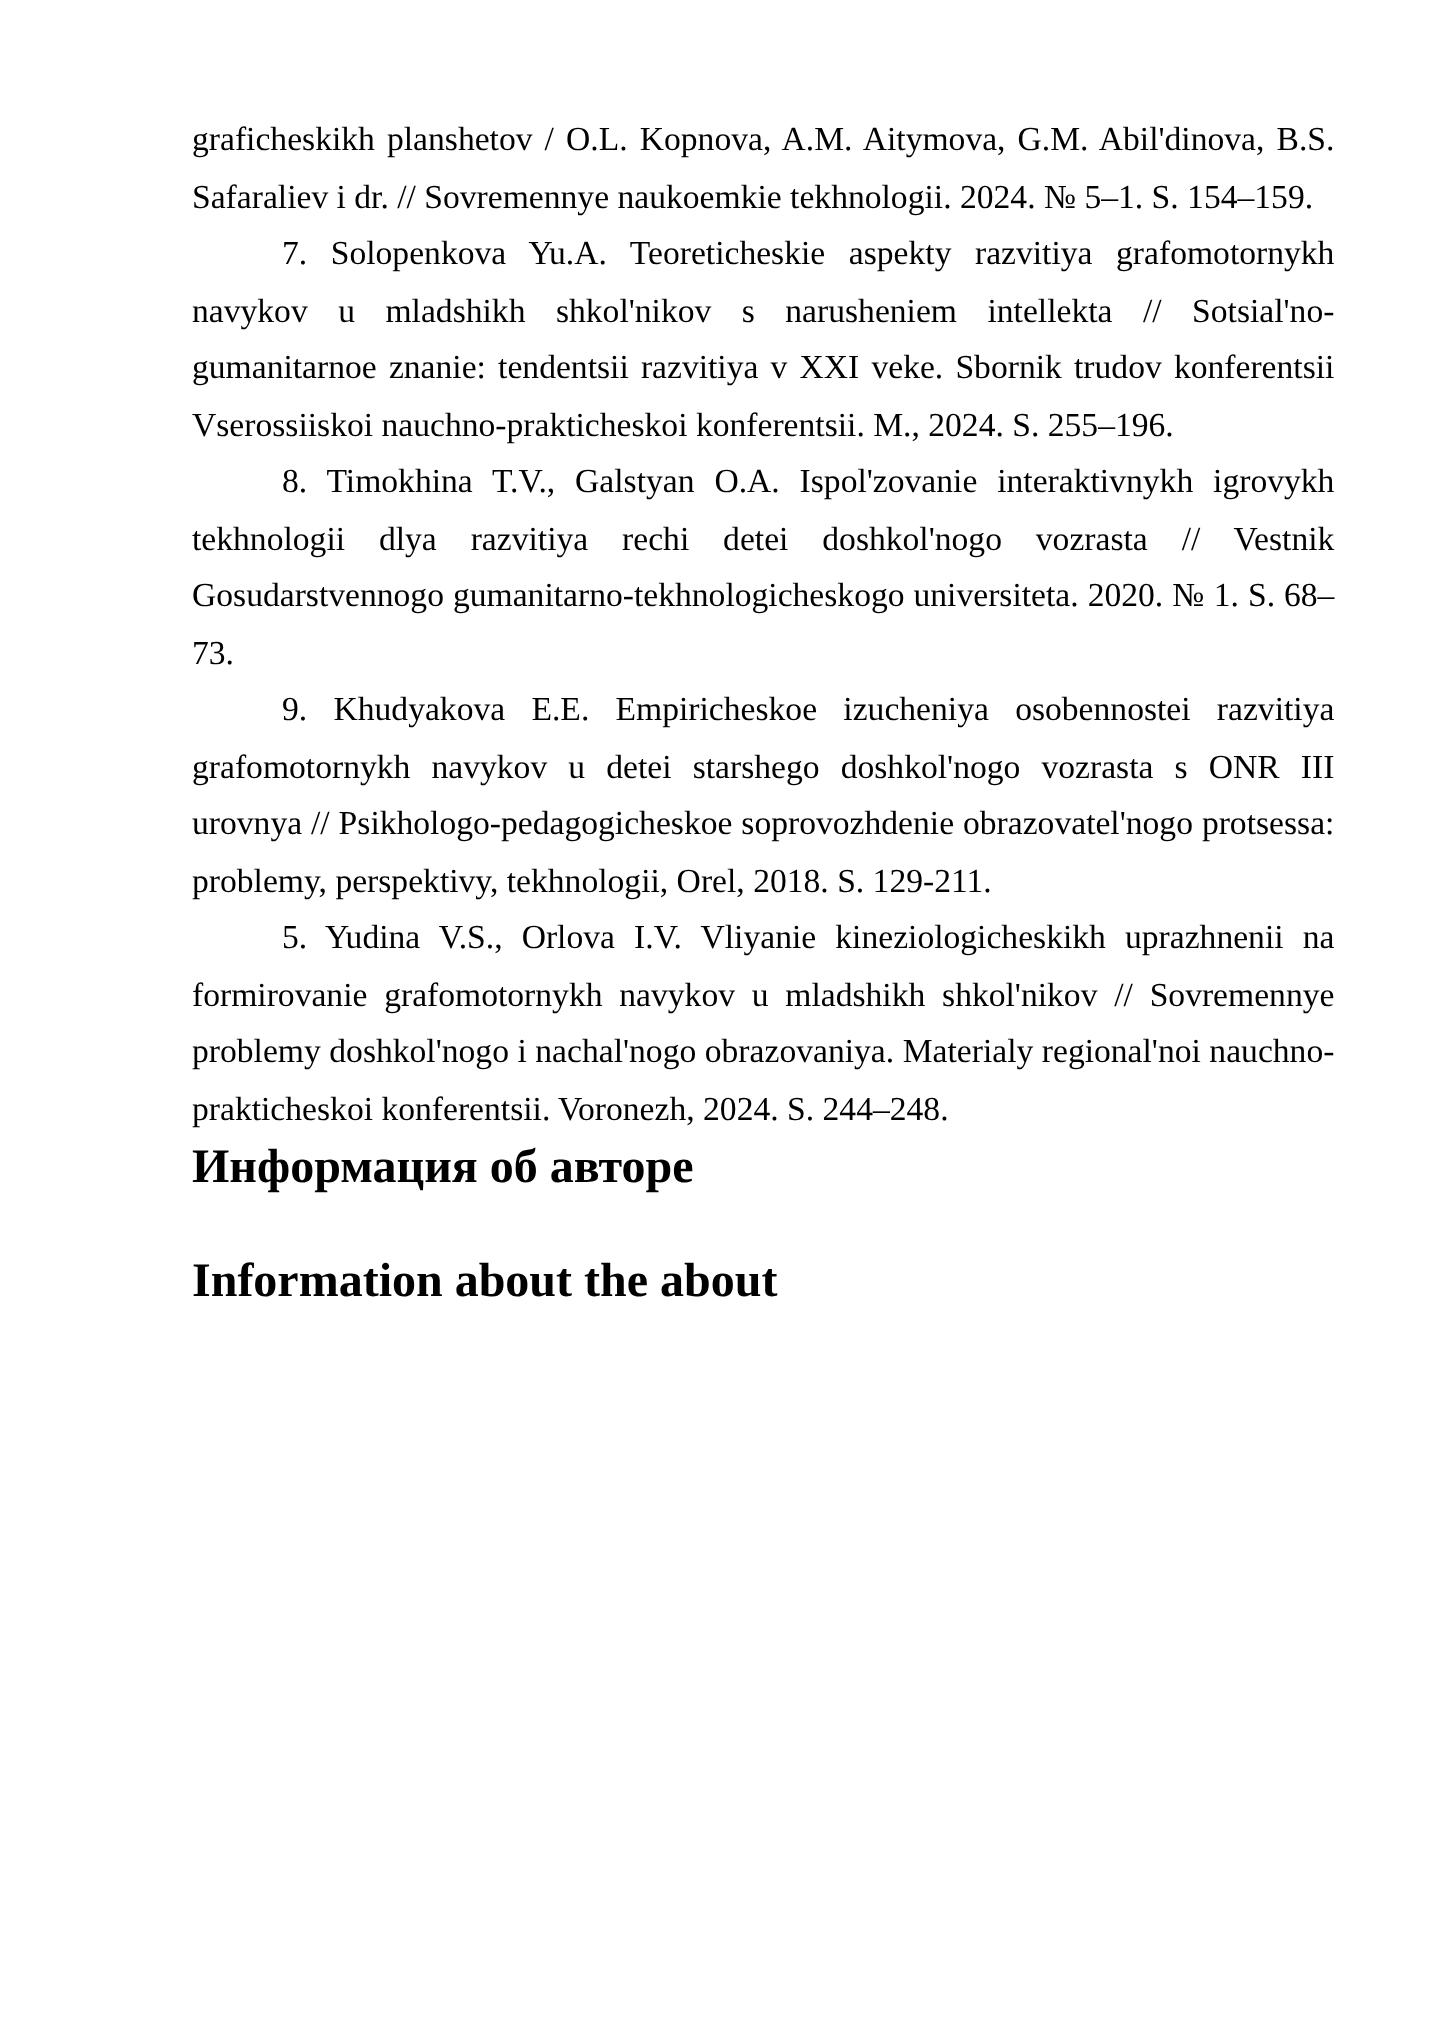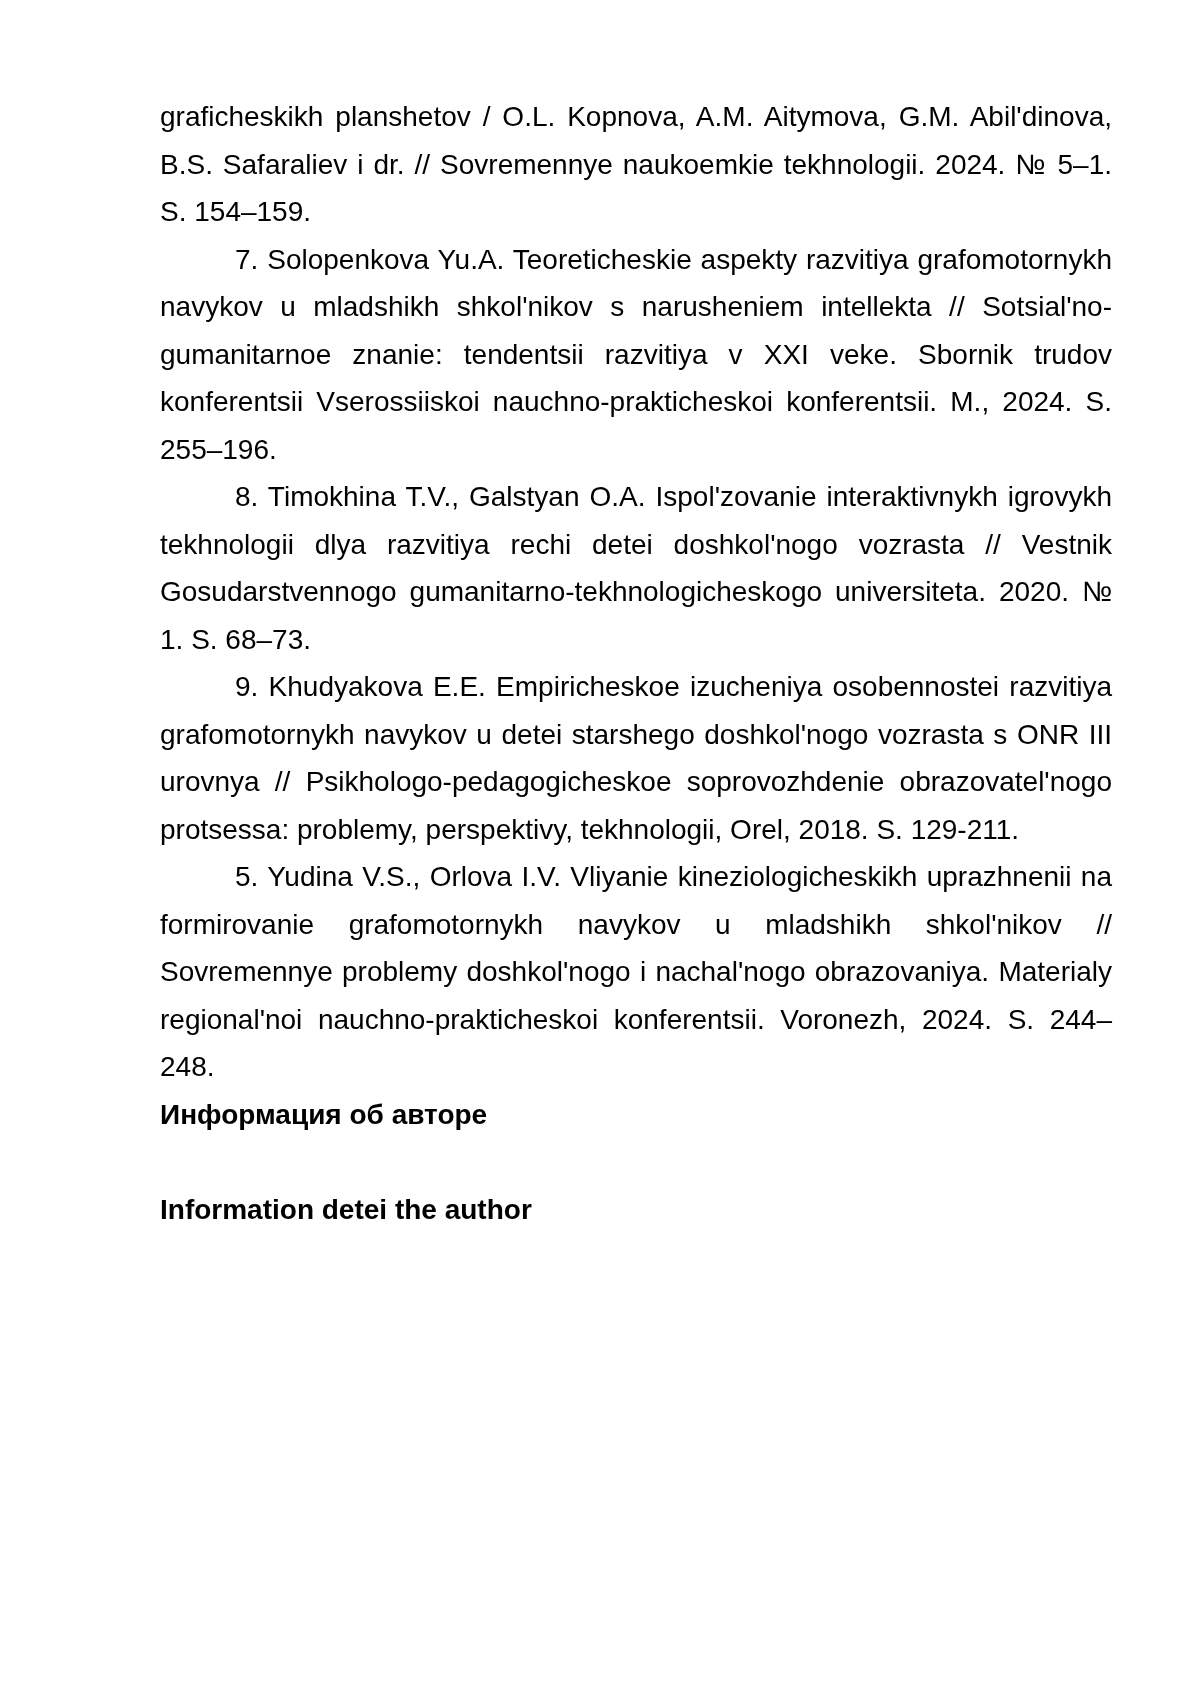--- a/index.html
+++ b/index.html
@@ -8,39 +8,39 @@
     background: #ffffff;
   }
   .page {
     position: relative;
     width: 1200px;
     height: 1697px;
     margin: 0 auto;
     background: #ffffff;
     box-sizing: border-box;
     padding: 93px 88px 0 160px;
-    font-family: Liberation Sans, sans-serif;
+    font-family: Liberation Serif, serif;
     font-size: 28px;
     line-height: 47.5px;
     color: #000000;
     overflow: hidden;
   }
   .page p {
     margin: 0;
     text-align: justify;
   }
   .ref {
     text-indent: 75px;
   }
   .ref-continuation {
     text-indent: 0;
   }
   .section-heading {
     margin: 95px 0 0 0;
-    font-size: 28px;
+    font-size: 40px;
     line-height: 47.5px;
     font-weight: bold;
     text-align: center;
   }
   .section-heading.en {
     margin-top: 47.5px;
   }
   .author-paragraph {
     text-indent: 0;
   }
@@ -57,15 +57,15 @@
   <p class="ref">8. Timokhina T.V., Galstyan O.A. Ispol'zovanie interaktivnykh igrovykh tekhnologii dlya razvitiya rechi detei doshkol'nogo vozrasta // Vestnik Gosudarstvennogo gumanitarno-tekhnologicheskogo universiteta. 2020. № 1. S. 68–73.</p>
 
   <p class="ref">9. Khudyakova E.E. Empiricheskoe izucheniya osobennostei razvitiya grafomotornykh navykov u detei starshego doshkol'nogo vozrasta s ONR III urovnya // Psikhologo-pedagogicheskoe soprovozhdenie obrazovatel'nogo protsessa: problemy, perspektivy, tekhnologii, Orel, 2018. S. 129-211.</p>
 
 
   <p class="ref">5. Yudina V.S., Orlova I.V. Vliyanie kineziologicheskikh uprazhnenii na formirovanie grafomotornykh navykov u mladshikh shkol'nikov // Sovremennye problemy doshkol'nogo i nachal'nogo obrazovaniya. Materialy regional'noi nauchno-prakticheskoi konferentsii. Voronezh, 2024. S. 244–248.</p>
 
   <p class="section-heading ru">Информация об авторе</p>
 
 
-  <p class="section-heading en">Information detei the author</p>
+  <p class="section-heading en">Information about the about</p>
 
 </div>
 
 </body></html>

